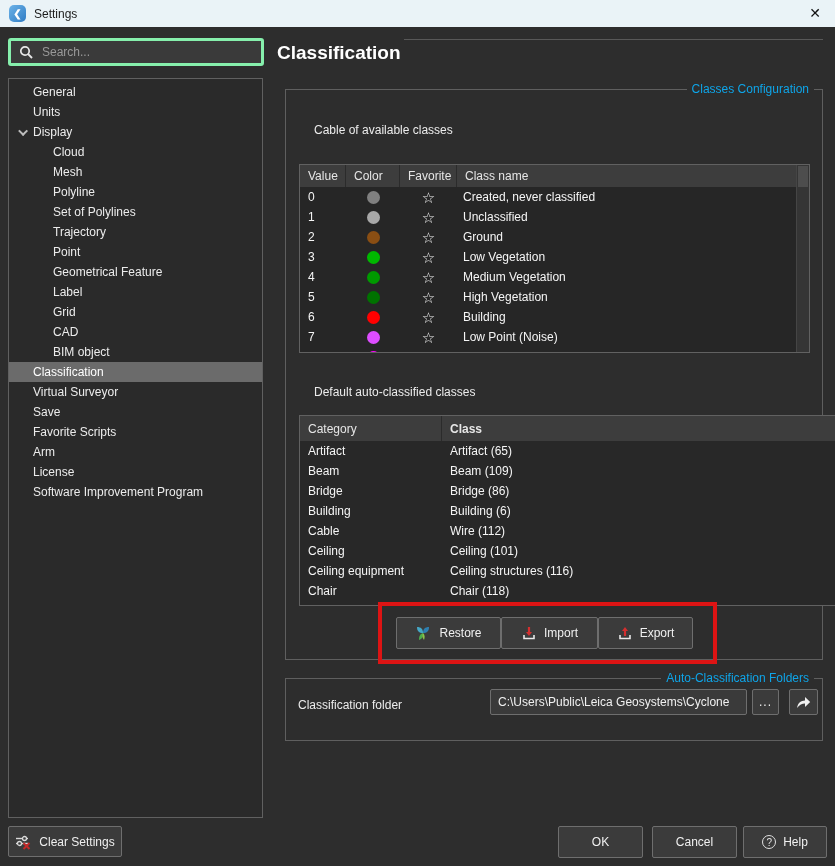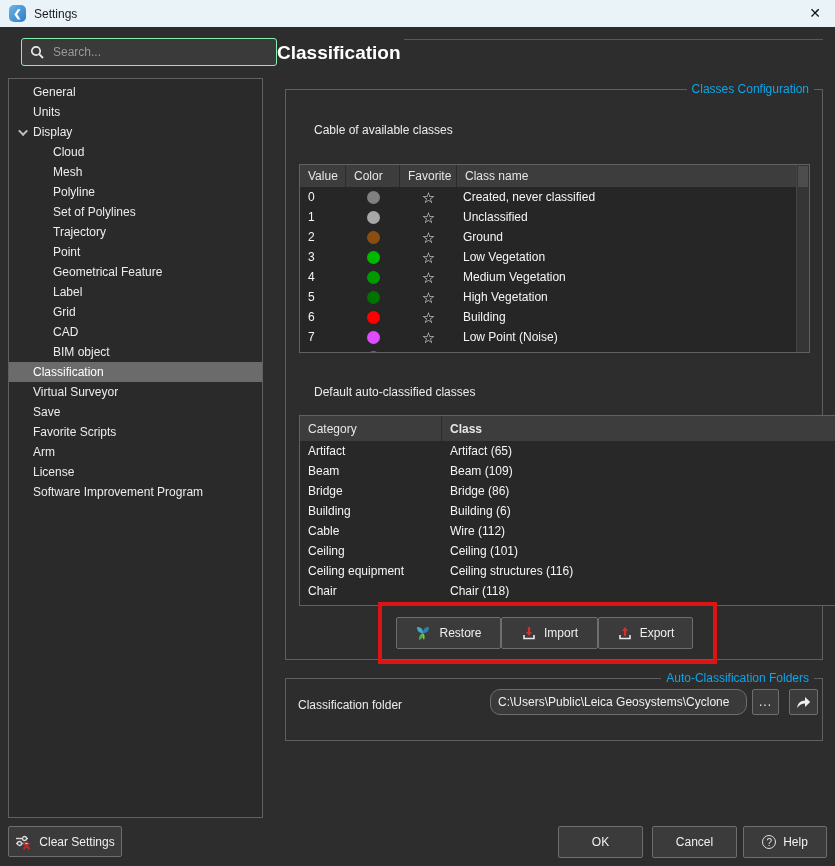--- a/index.html
+++ b/index.html
@@ -21,22 +21,22 @@
     color:#fff; font-size:10px; font-weight:bold;
   }
   .titlebar-text { margin-left:8px; font-size:12px; }
   .close-btn {
     position:absolute; right:8px; top:0; width:24px; height:26px;
     display:flex; align-items:center; justify-content:center;
     color:#111; font-size:14px; cursor:pointer;
   }
   
   .search-box {
-    position:absolute; left:21px; top:38px; width:256px; height:28px;
-    background:#3a3a3a; border:1px solid #86efac; border-radius:3px;
+    position:absolute; left:8px; top:38px; width:256px; height:28px;
+    background:#3a3a3a; border:3px solid #86efac; border-radius:3px;
     display:flex; align-items:center;
   }
   .search-box svg { margin-left:8px; }
   .search-input {
     background:transparent; border:none; outline:none; color:#e8e8e8;
     font-family:"Liberation Sans",sans-serif; font-size:12px; margin-left:8px; width:200px;
   }
   .search-input::placeholder { color:#999; }
   .tree {
     position:absolute; left:8px; top:78px; width:255px; height:740px;
@@ -91,21 +91,21 @@
   .action-row { position:absolute; left:396px; top:617px; display:flex; }
   .action-row .btn { height:32px; }
   .btn-restore { width:105px; } .btn-import { width:97px; } .btn-export { width:95px; }
   .red-annotation {
     position:absolute; left:378px; top:602px; width:339px; height:62px;
     border:4px solid #dd1414; pointer-events:none; z-index:6;
   }
   
   .folder-input {
     position:absolute; left:204px; top:10px; width:257px; height:26px;
-    background:#3a3a3a; border:1px solid #6e6e6e; border-radius:10px;
+    background:#3a3a3a; border:1px solid #6e6e6e; border-radius:2px;
     color:#f0f0f0; font-family:"Liberation Sans",sans-serif; font-size:12px; padding:0 7px; outline:none;
   }
   .browse-btn { position:absolute; left:466px; top:10px; width:27px; height:26px; letter-spacing:1px; }
   .jump-btn { position:absolute; left:503px; top:10px; width:29px; height:26px; }
   
   .footer-btn { position:absolute; height:32px; }
   .btn-clear { left:8px; top:826px; width:114px; height:31px; }
   .btn-ok { left:558px; top:826px; width:85px; }
   .btn-cancel { left:652px; top:826px; width:85px; }
   .btn-help { left:743px; top:826px; width:84px; }

